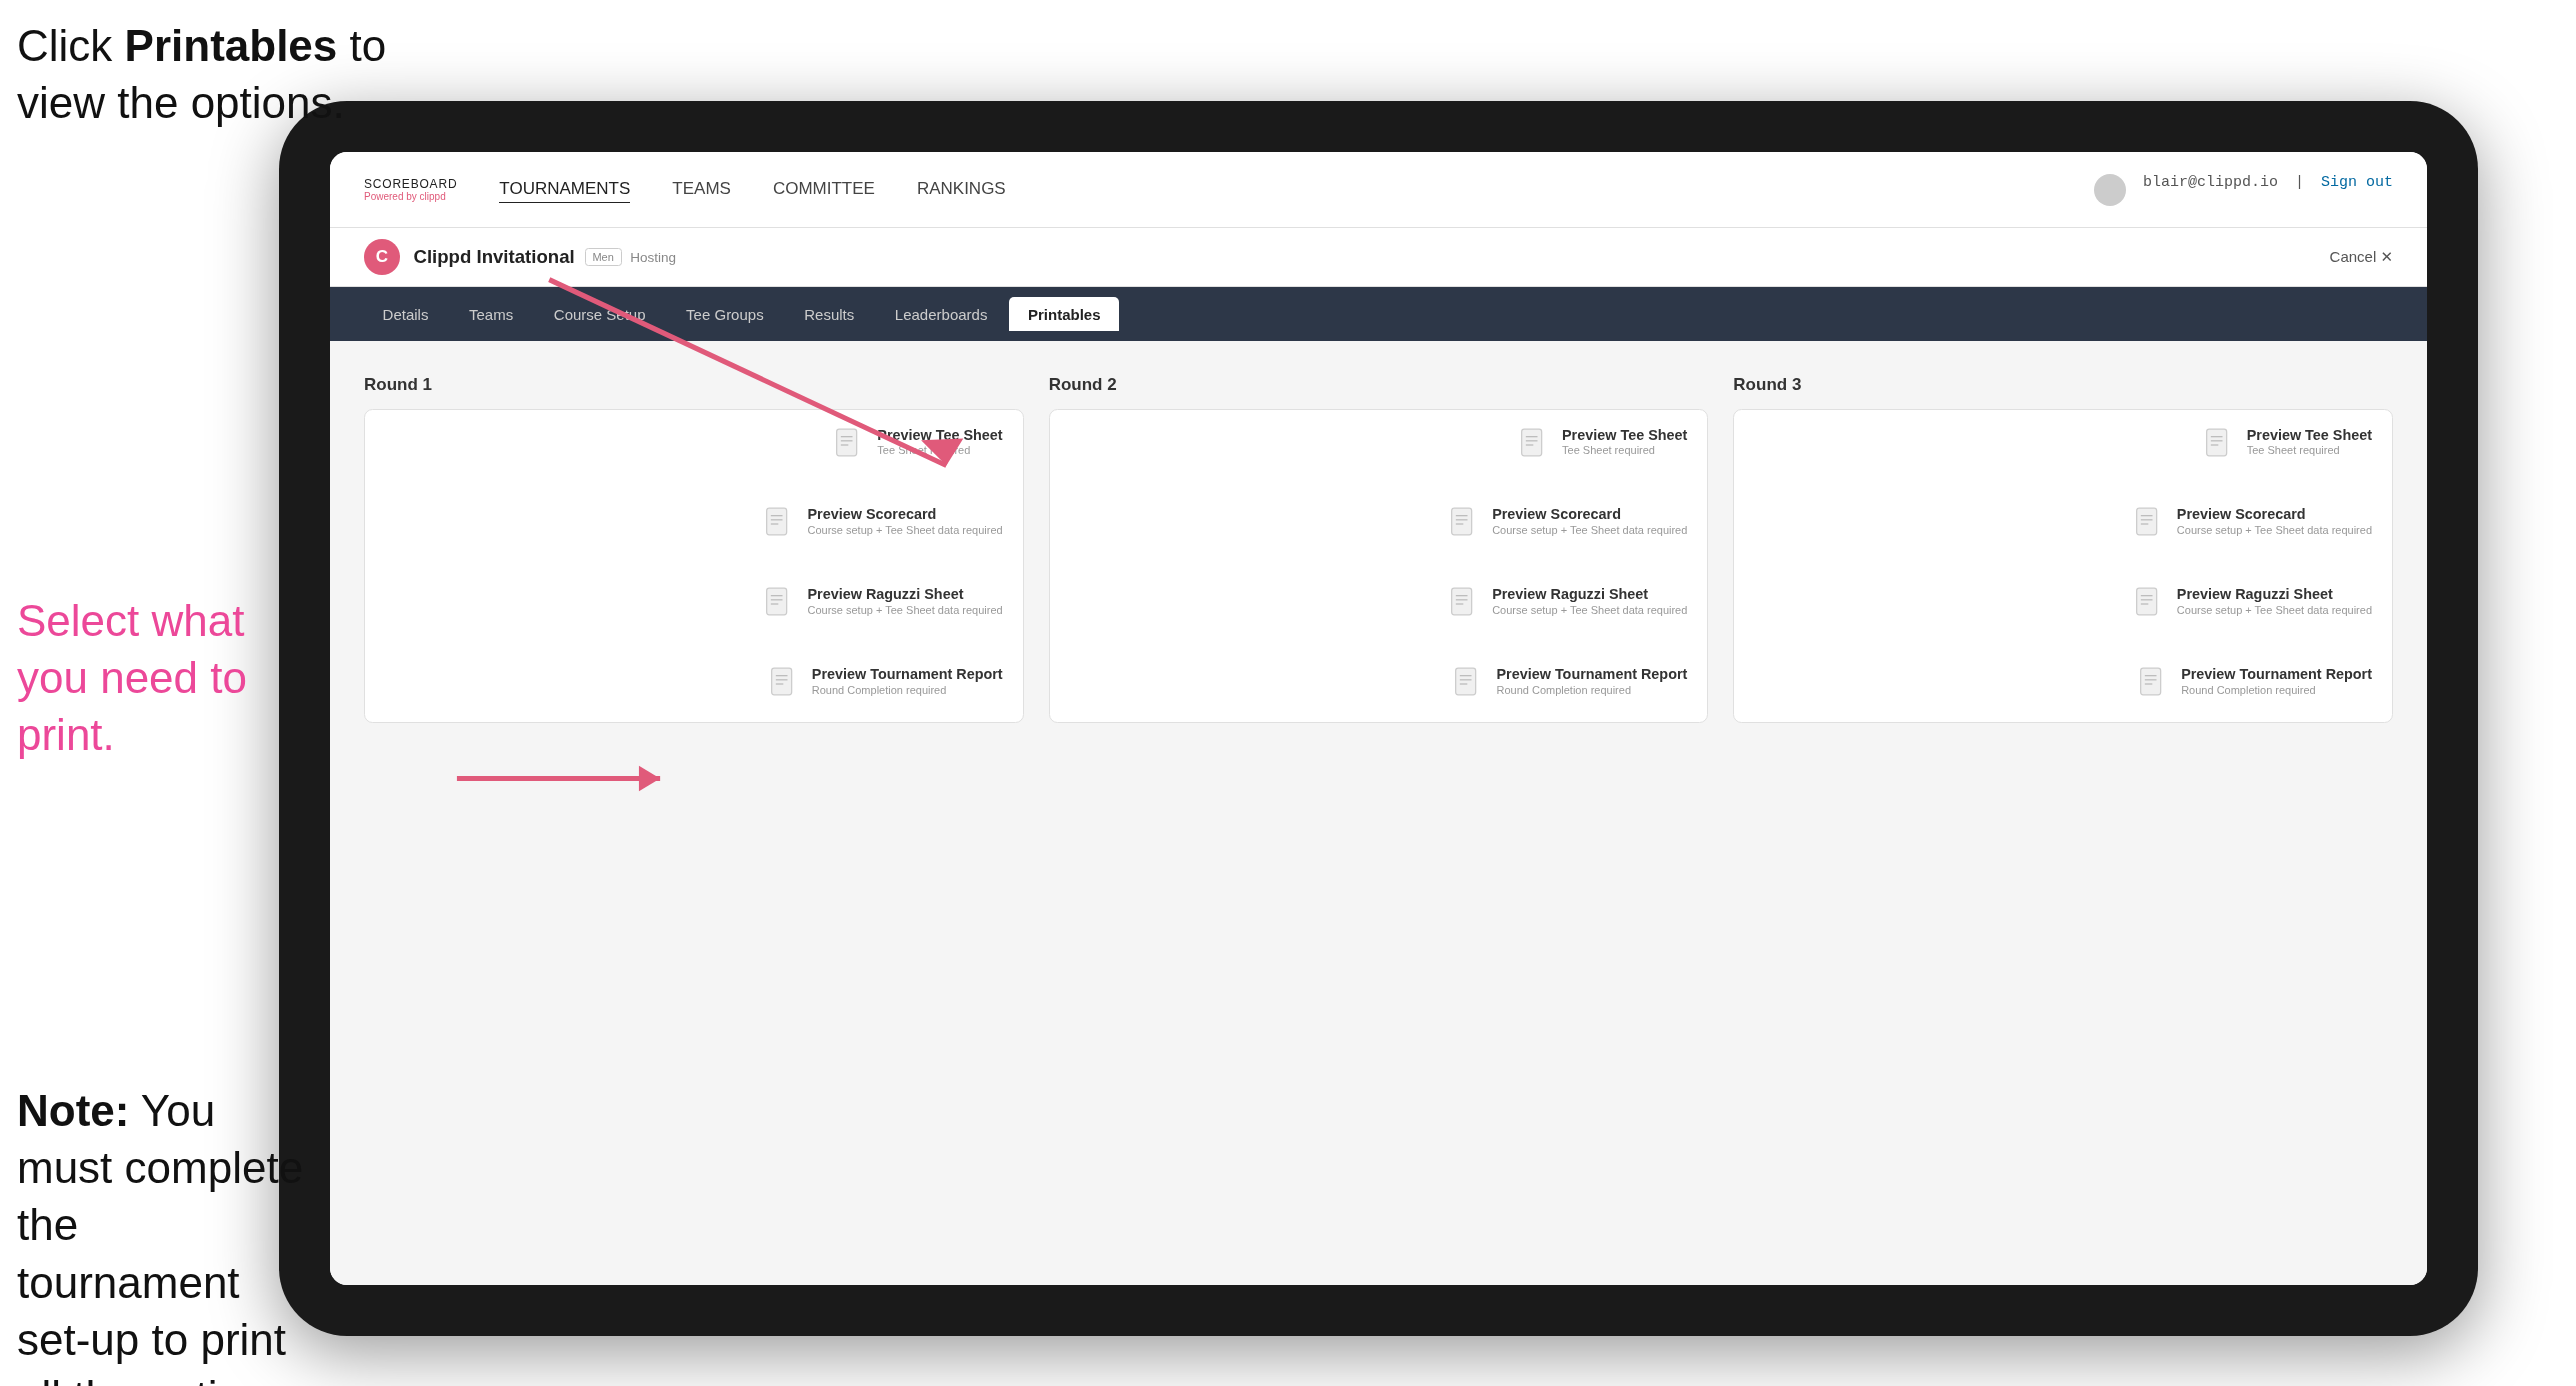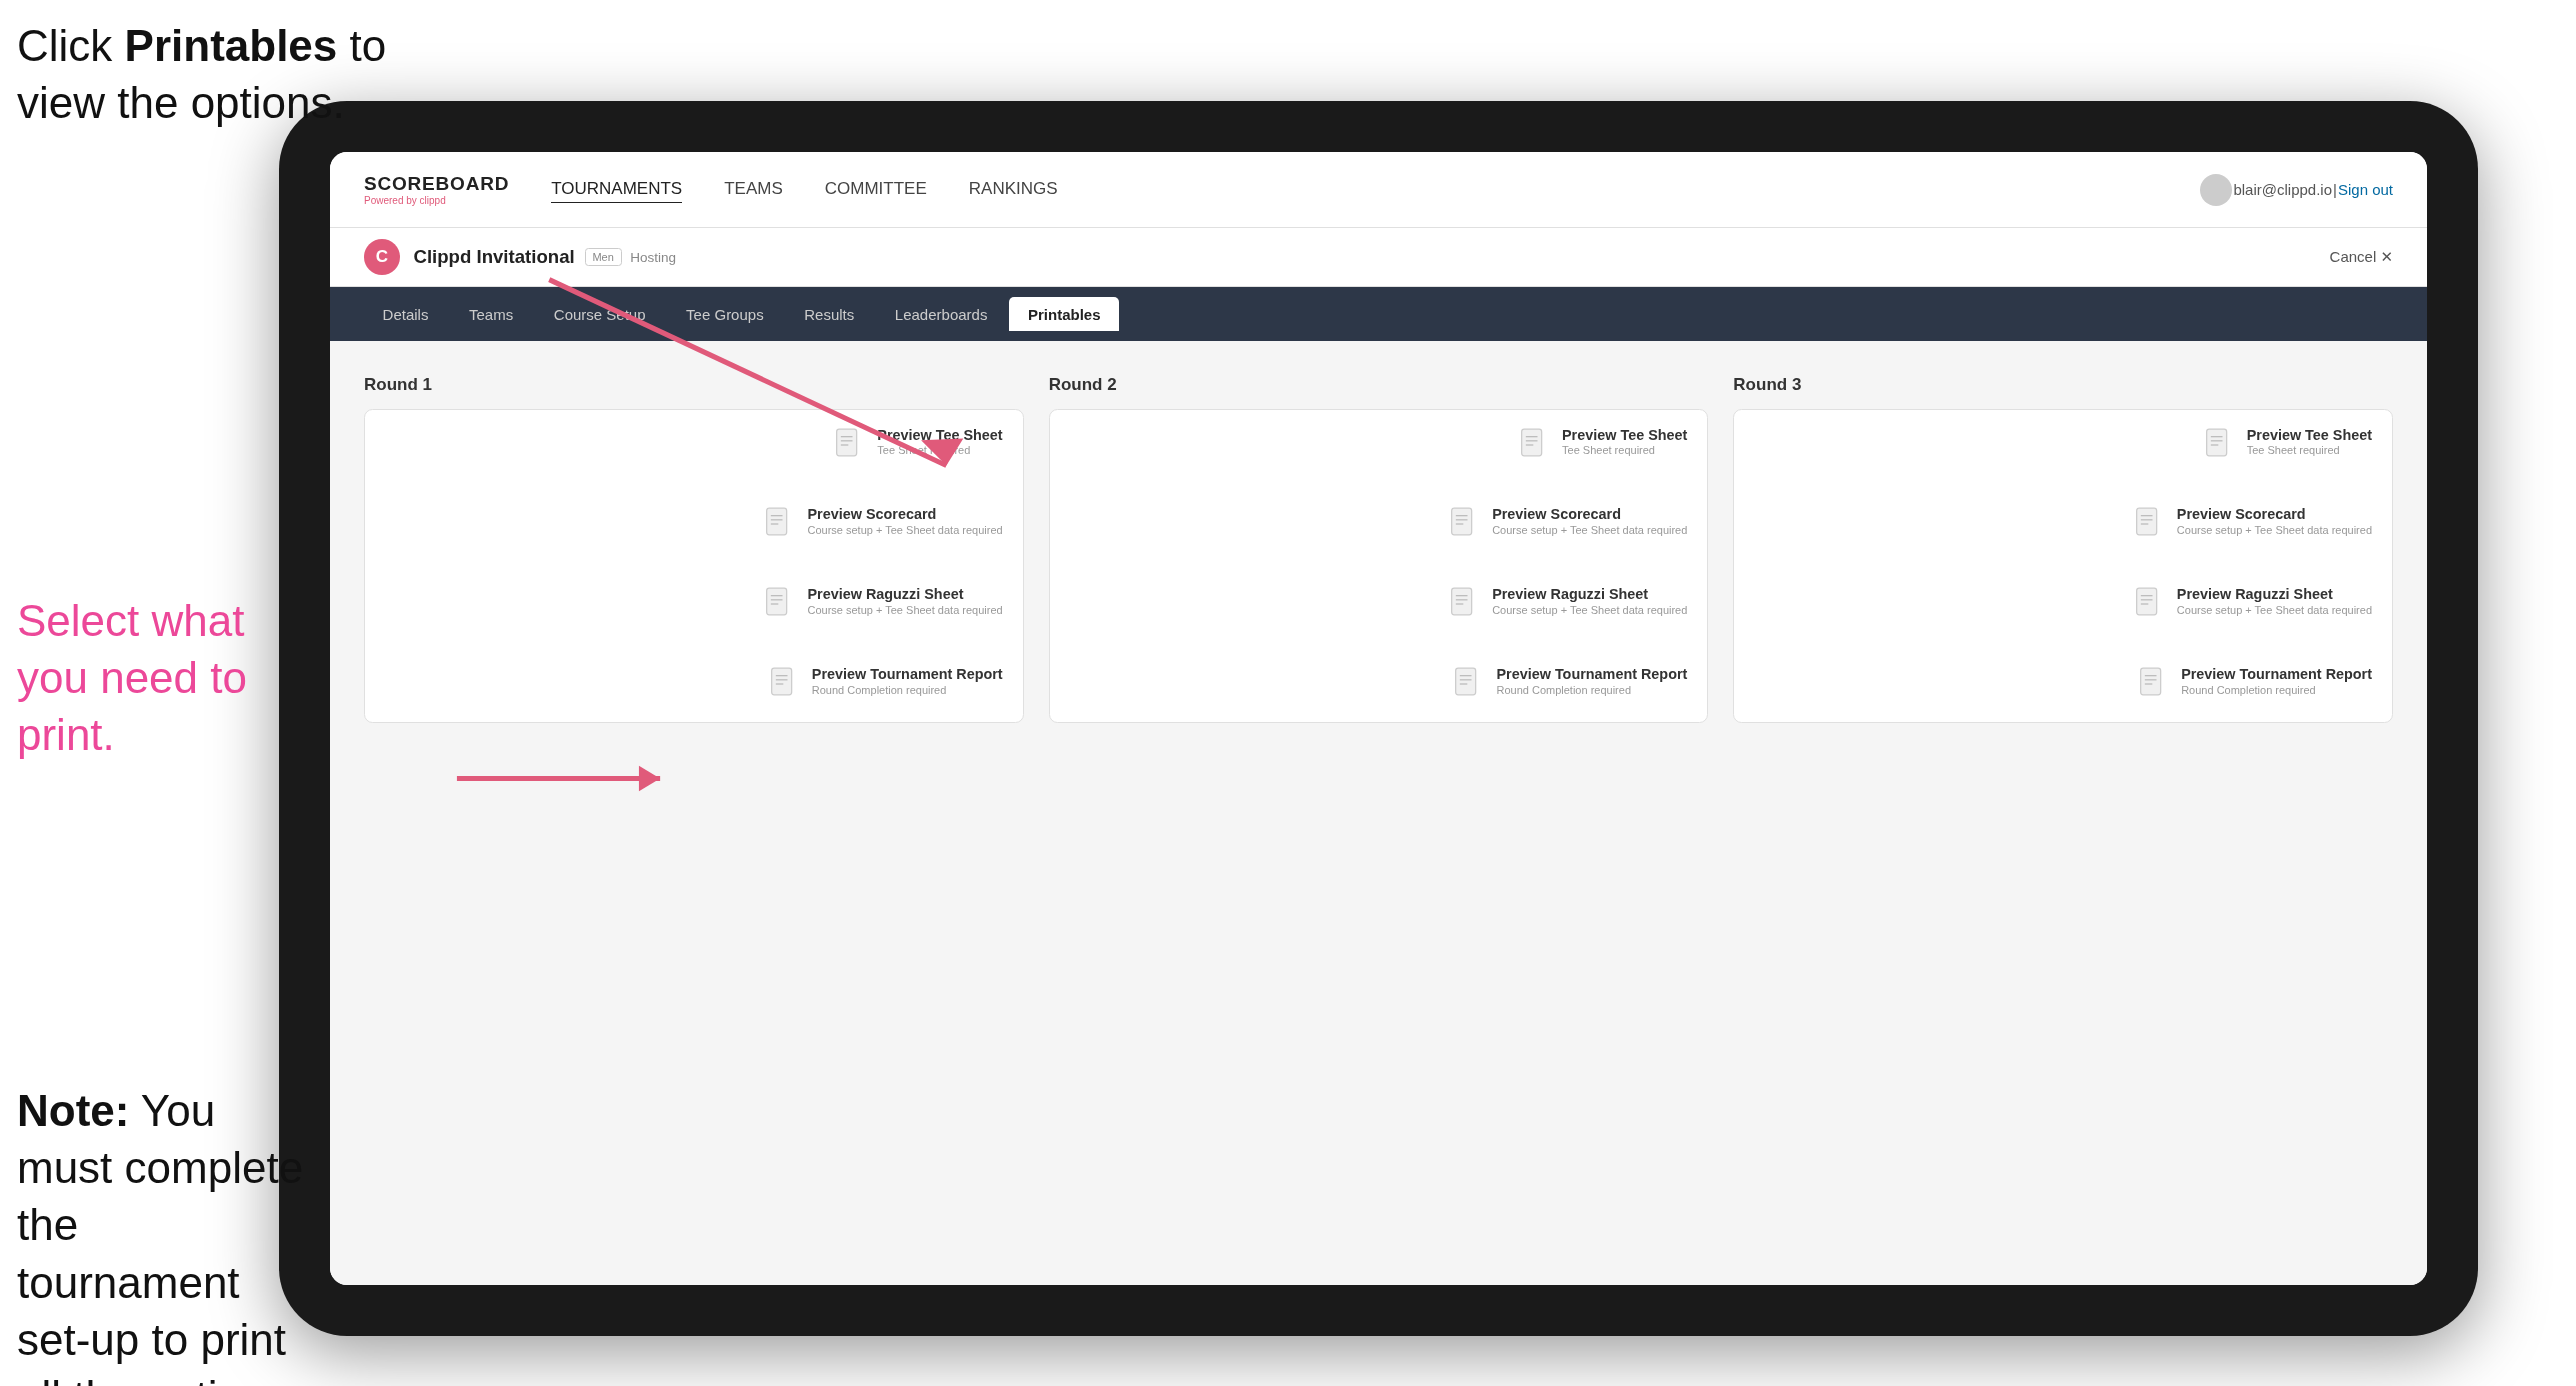--- a/index.html
+++ b/index.html
@@ -82,22 +82,22 @@
       height: 76px;
       flex-shrink: 0;
     }
 
     .logo-area {
       display: flex;
       flex-direction: column;
       margin-right: 42px;
     }
     .logo-title {
-      font-size: 19px;
-      font-weight: 700;
+      font-size: 12px;
+      font-weight: 400;
       letter-spacing: 0.8px;
       color: #222;
     }
     .logo-sub {
       font-size: 10px;
       color: #e05a7a;
     }
 
     .top-nav-links {
       display: flex;
@@ -112,24 +112,25 @@
       padding: 3.4px 0;
       border-bottom: 1.7px solid transparent;
     }
     .top-nav-link.active {
       color: #222;
       border-bottom: 1.7px solid #222;
     }
 
     .top-nav-right {
       display: flex;
-      align-items: center;
-      gap: 1px;
+      align-items: flex-start;
+      gap: 17px;
       font-size: 15px;
       color: #555;
+      font-family: Liberation Mono, monospace;
     }
     .avatar-circle {
       width: 32px;
       height: 32px;
       background: #ccc;
       border-radius: 50%;
       display: inline-block;
     }
 
     

